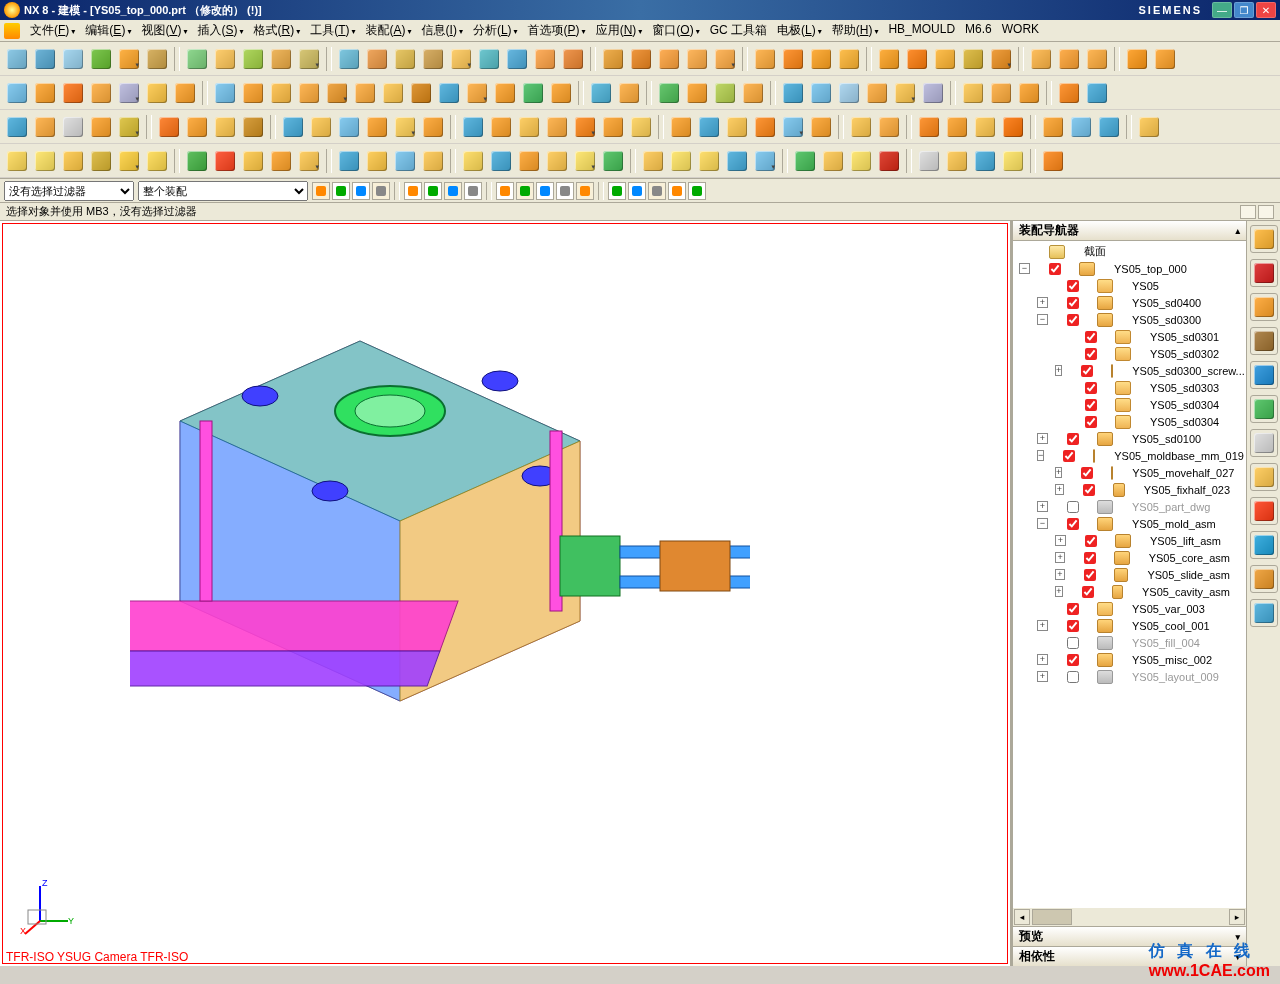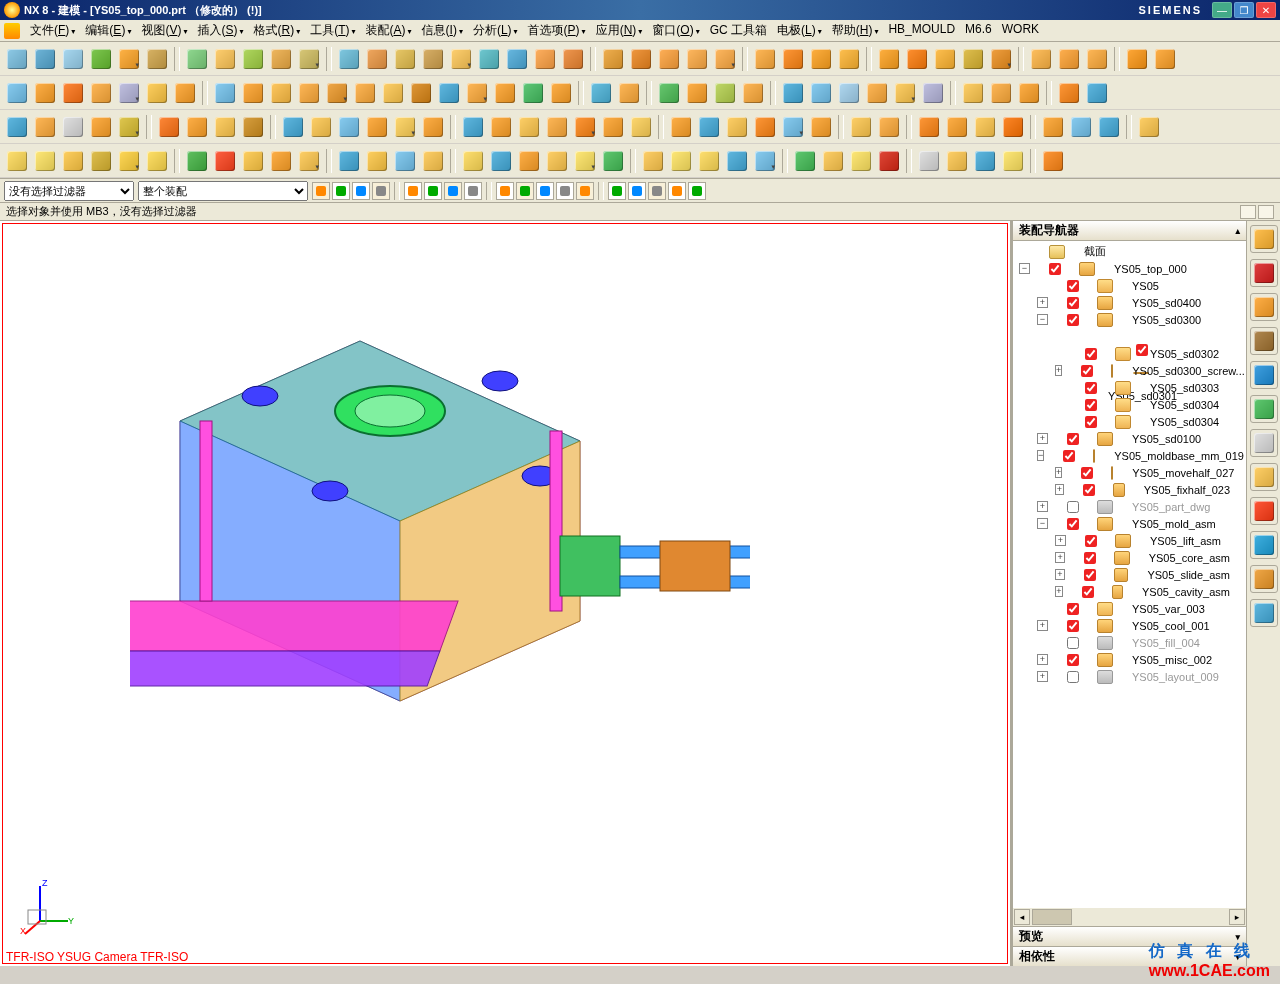--- a/index.html
+++ b/index.html
@@ -721,21 +721,21 @@
           <input type="checkbox" checked="" style="">
           <span class="pic asm"></span>
           <span>YS05_sd0400</span>
         </div>
         <div class="node" style="padding-left: 24px;">
           <span class="tw">−</span>
           <input type="checkbox" checked="" style="">
           <span class="pic asm"></span>
           <span>YS05_sd0300</span>
         </div>
-        <div class="node" style="padding-left: 42px; flex-direction: column;">
+        <div class="node" style="padding-left: 42px;">
           <span class="tw none"></span>
           <input type="checkbox" checked="" style="">
           <span class="pic part"></span>
           <span>YS05_sd0301</span>
         </div>
         <div class="node" style="padding-left: 42px;">
           <span class="tw none"></span>
           <input type="checkbox" checked="" style="">
           <span class="pic part"></span>
           <span>YS05_sd0302</span>

